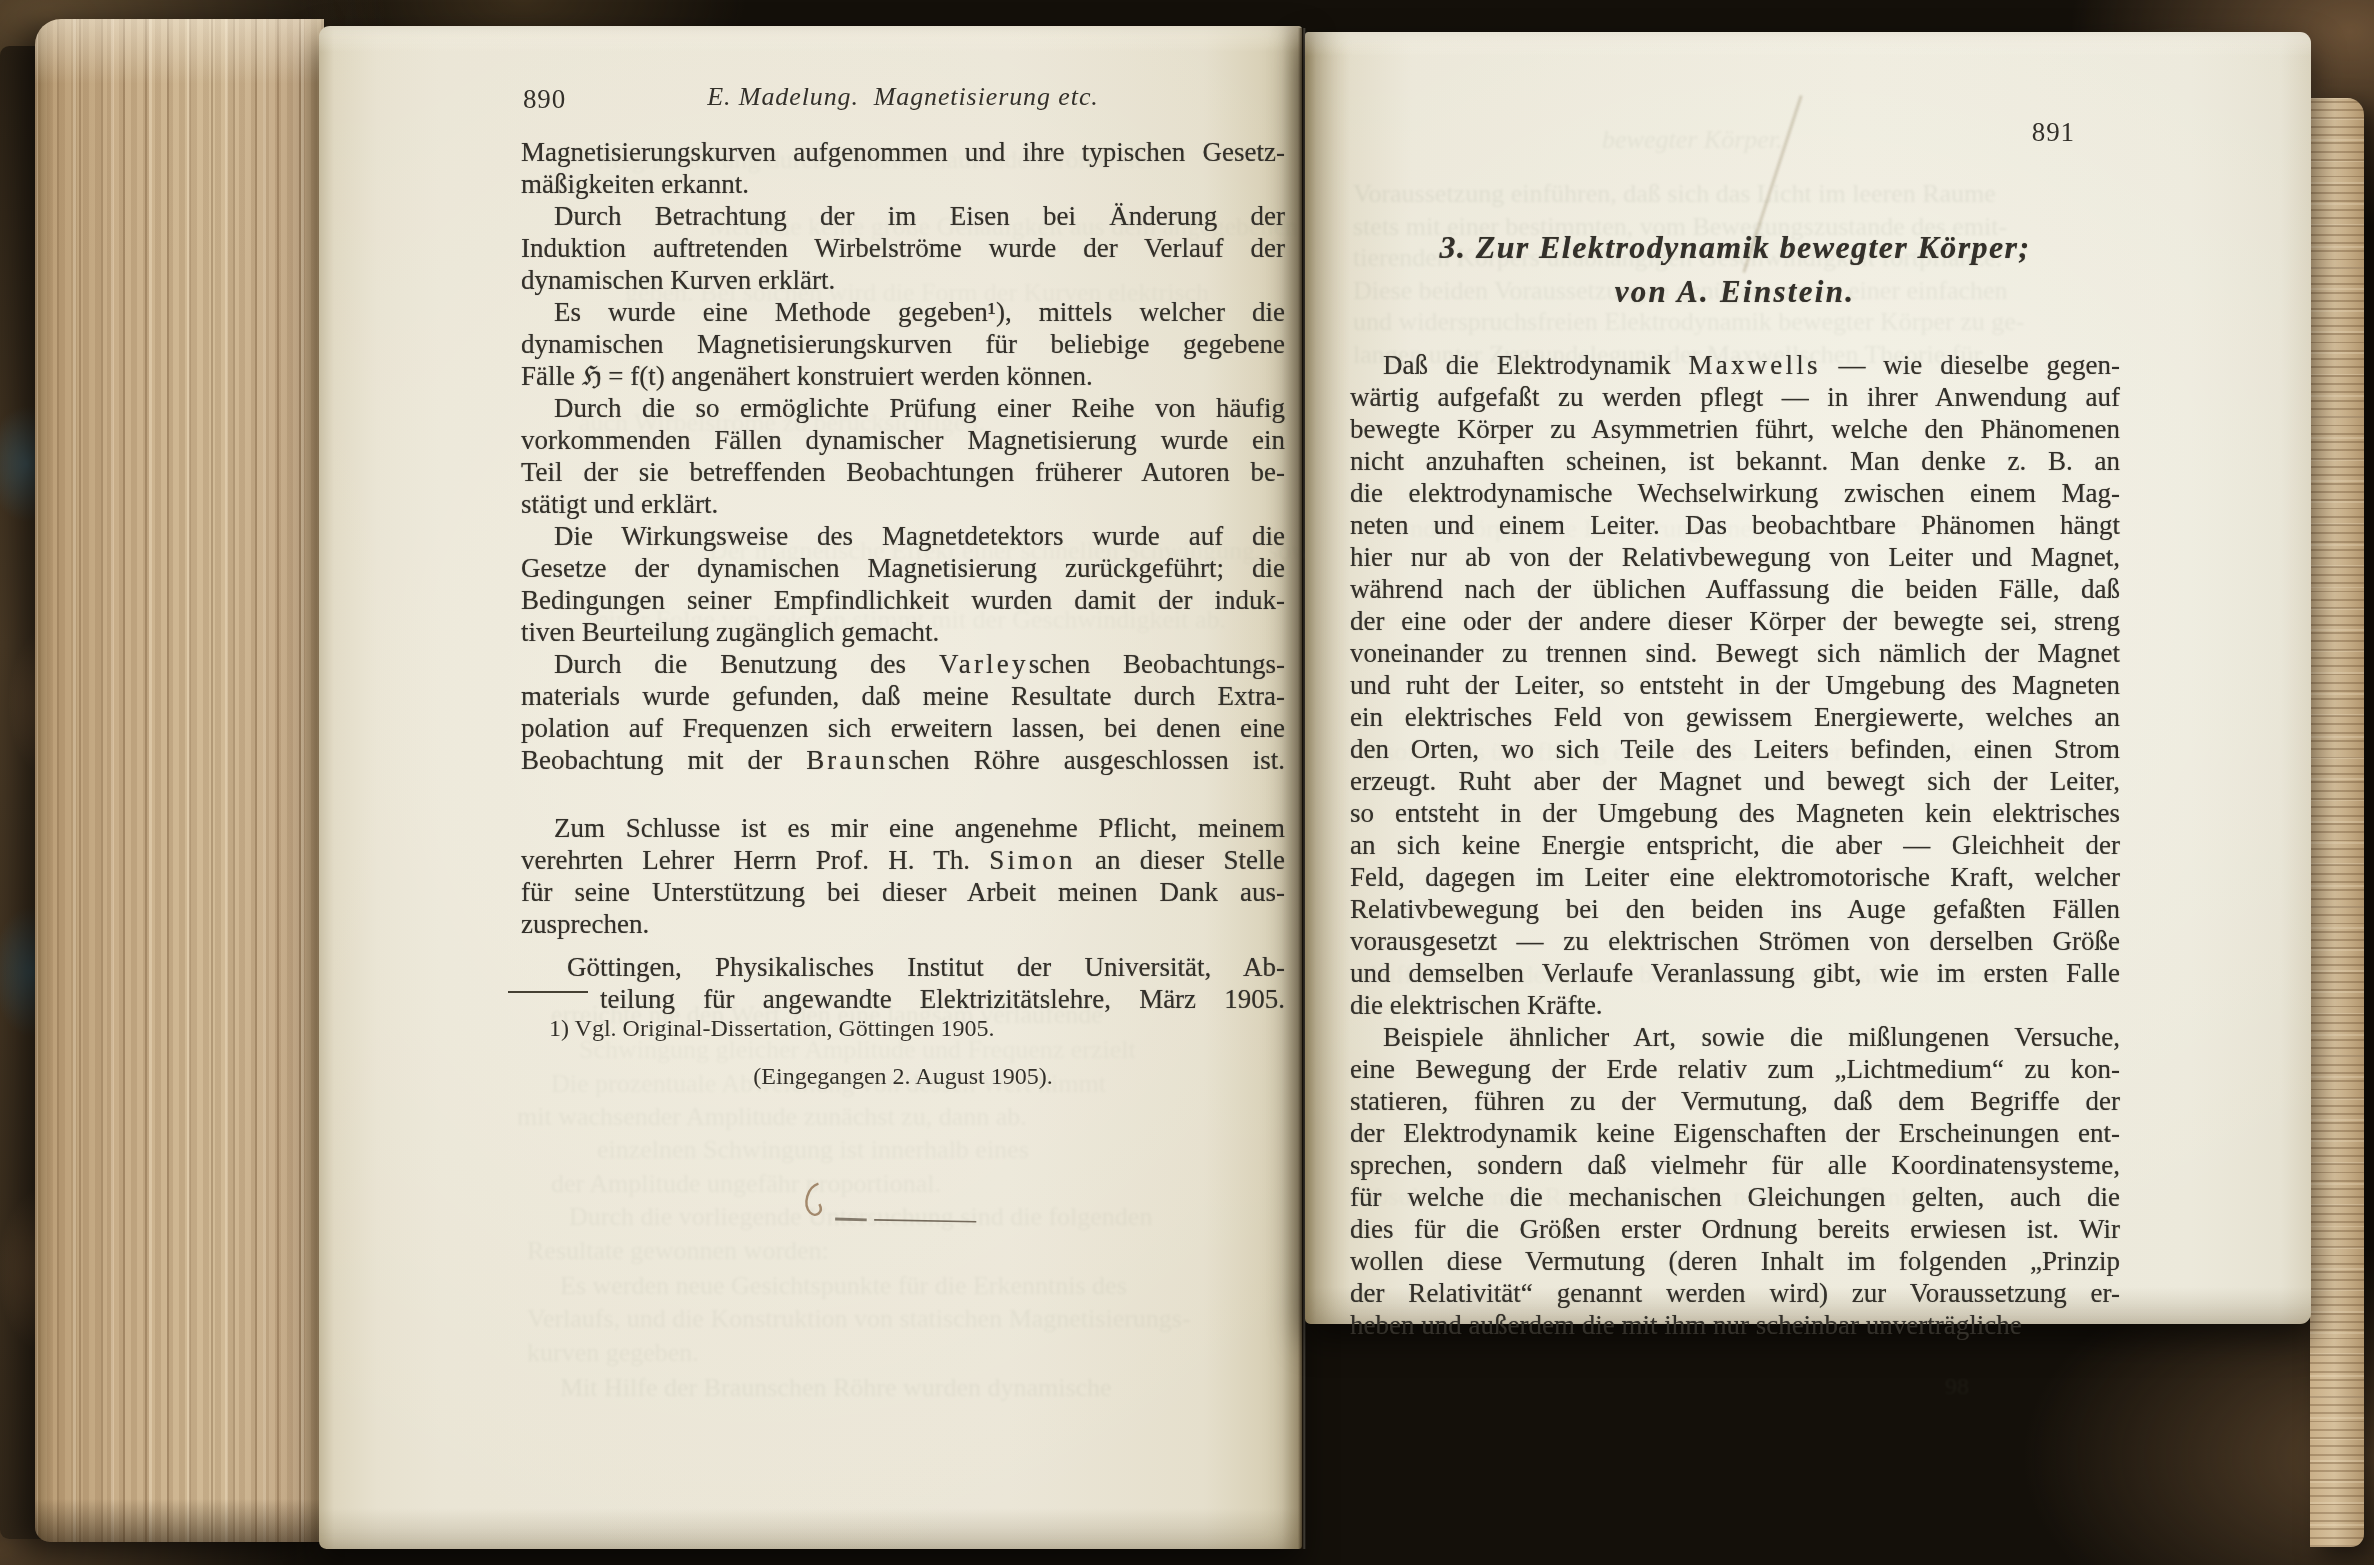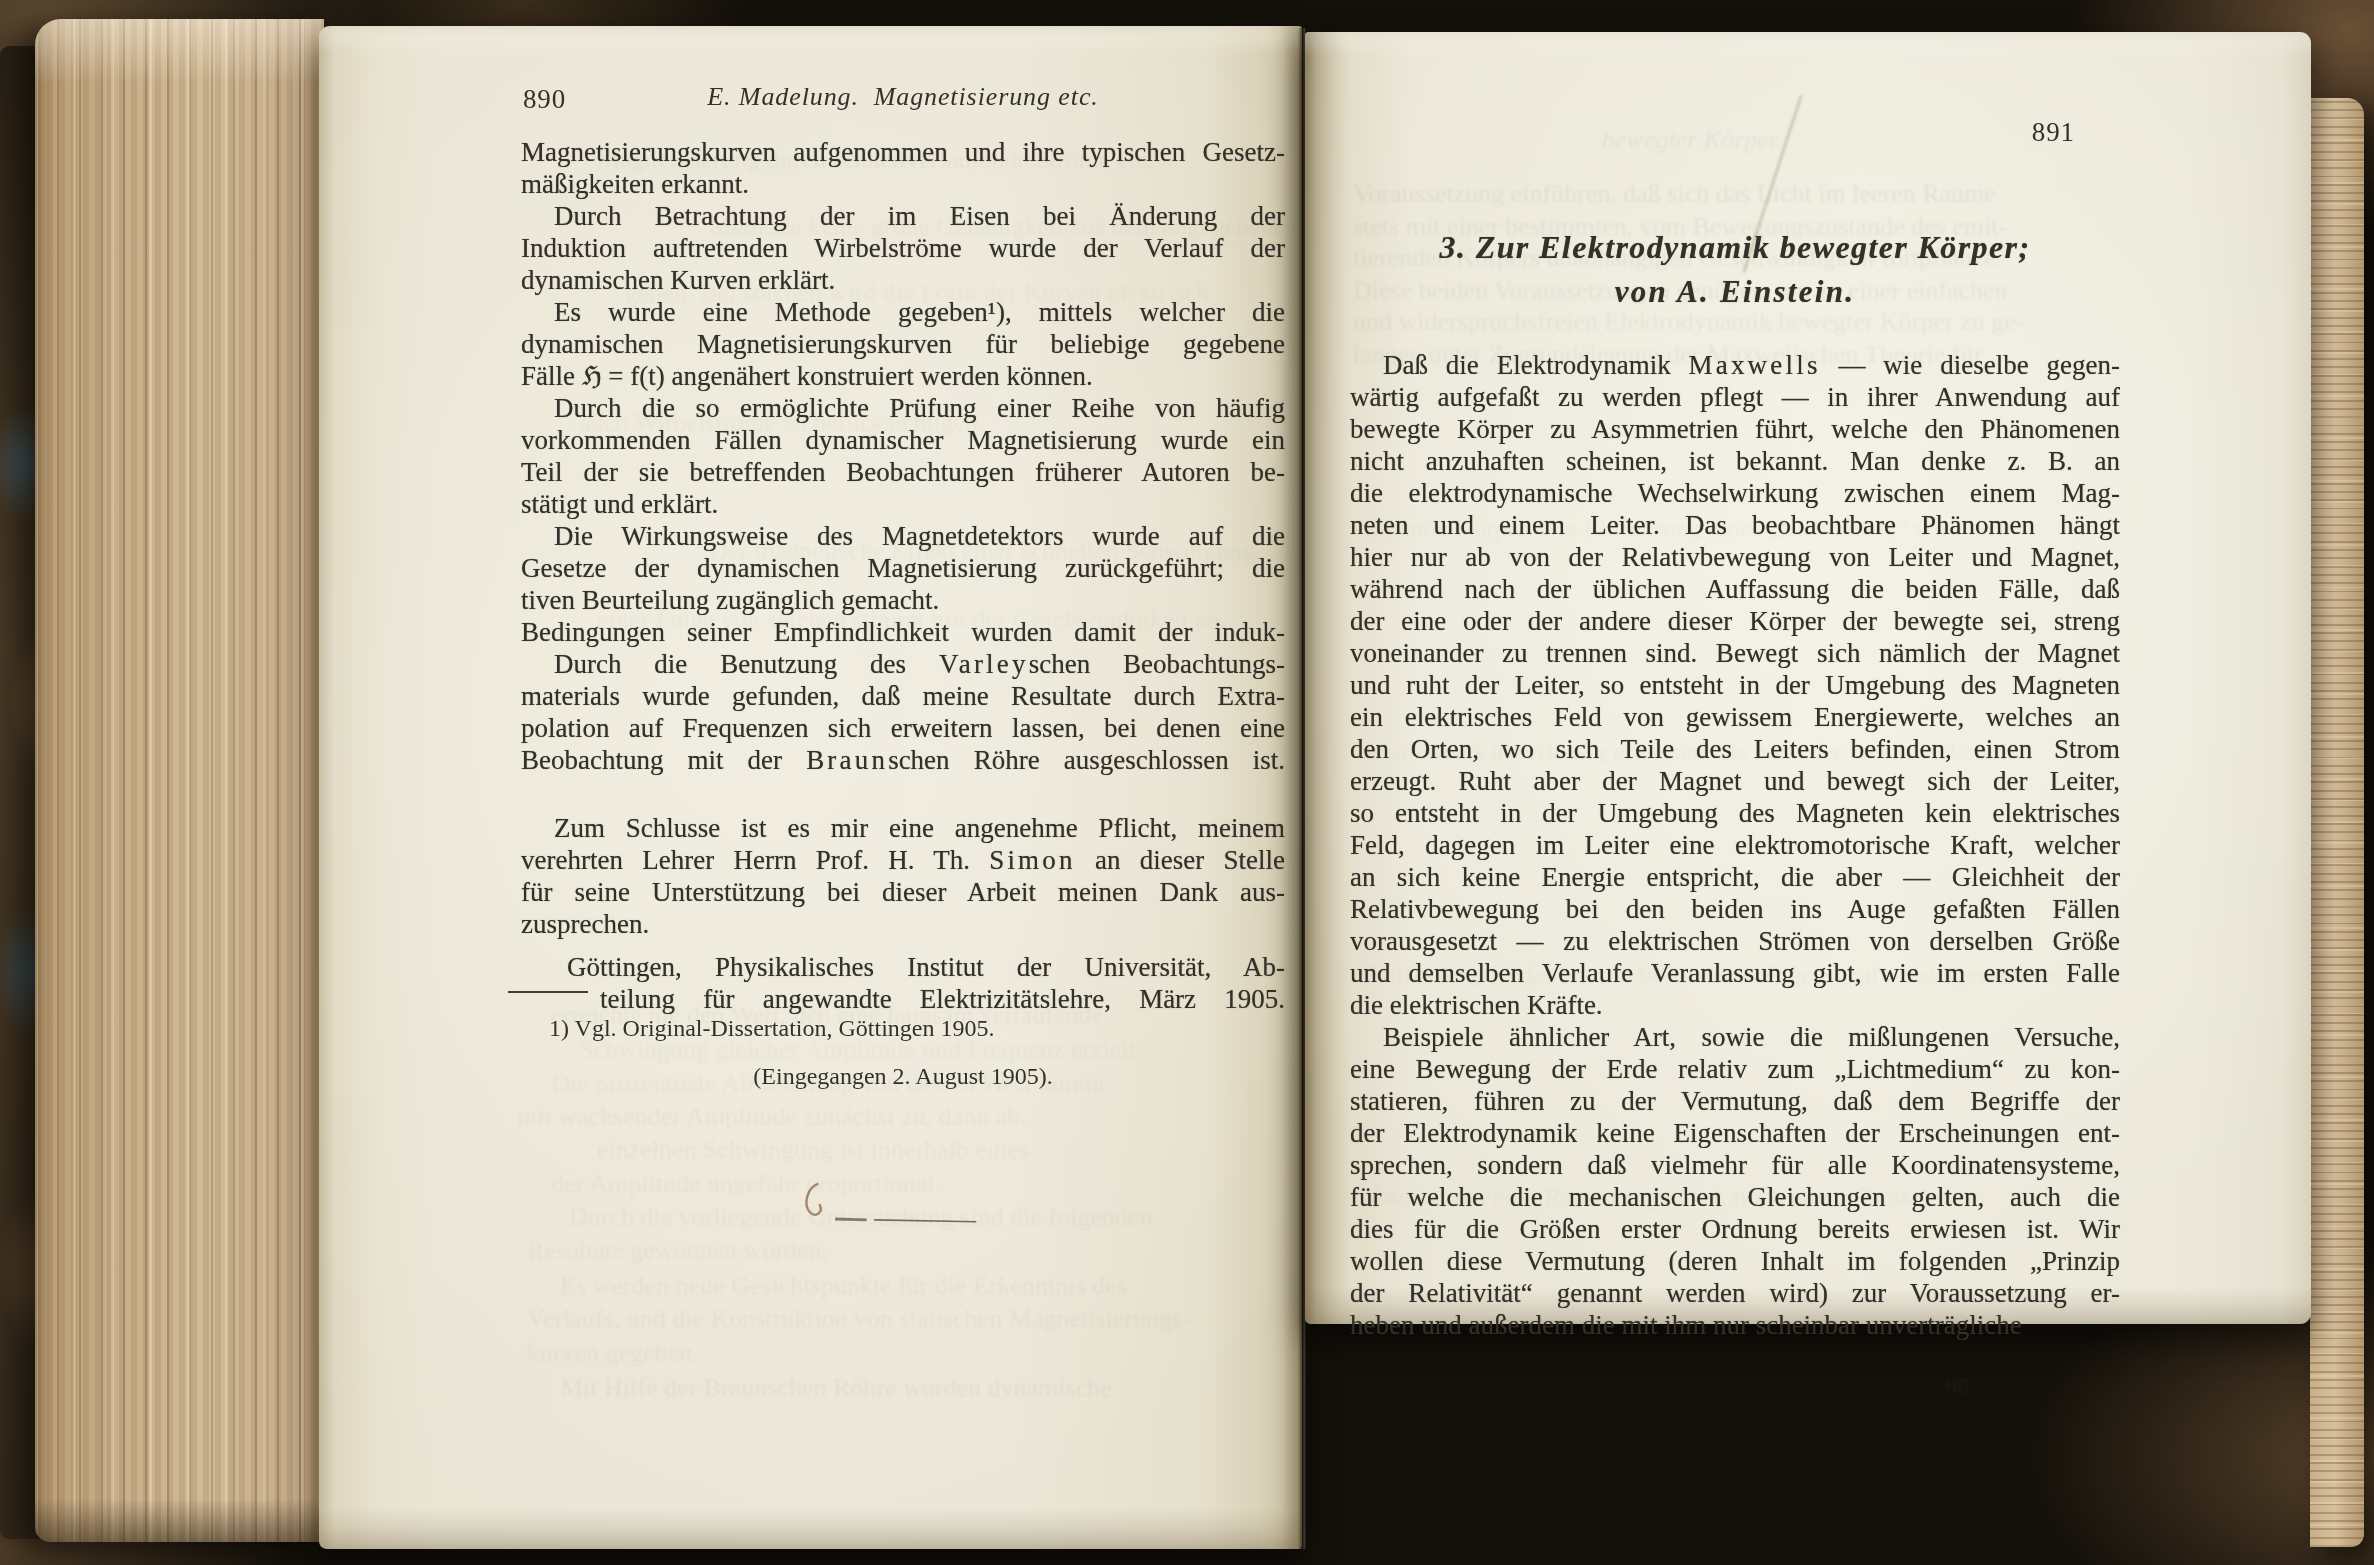--- a/index.html
+++ b/index.html
@@ -141,22 +141,22 @@
         <div class="line l">dynamischen Kurven erklärt.</div>
         <div class="line j in">Es wurde eine Methode gegeben¹), mittels welcher die</div>
         <div class="line j">dynamischen Magnetisierungskurven für beliebige gegebene</div>
         <div class="line l">Fälle ℌ = f(t) angenähert konstruiert werden können.</div>
         <div class="line j in">Durch die so ermöglichte Prüfung einer Reihe von häufig</div>
         <div class="line j">vorkommenden Fällen dynamischer Magnetisierung wurde ein</div>
         <div class="line j">Teil der sie betreffenden Beobachtungen früherer Autoren be-</div>
         <div class="line l">stätigt und erklärt.</div>
         <div class="line j in">Die Wirkungsweise des Magnetdetektors wurde auf die</div>
         <div class="line j">Gesetze der dynamischen Magnetisierung zurückgeführt; die</div>
+        <div class="line j">Bedingungen seiner Empfindlichkeit wurden damit der induk-</div>
         <div class="line l">tiven Beurteilung zugänglich gemacht.</div>
-        <div class="line j">Bedingungen seiner Empfindlichkeit wurden damit der induk-</div>
         <div class="line j in">Durch die Benutzung des <span class="sp">Varley</span>schen Beobachtungs-</div>
         <div class="line j">materials wurde gefunden, daß meine Resultate durch Extra-</div>
         <div class="line j">polation auf Frequenzen sich erweitern lassen, bei denen eine</div>
         <div class="line j">Beobachtung mit der <span class="sp">Braun</span>schen Röhre ausgeschlossen ist.</div>
         <div class="line j in" style="margin-top: 36px;">Zum Schlusse ist es mir eine angenehme Pflicht, meinem</div>
         <div class="line j">verehrten Lehrer Herrn Prof. H. Th. <span class="sp">Simon</span> an dieser Stelle</div>
         <div class="line j">für seine Unterstützung bei dieser Arbeit meinen Dank aus-</div>
         <div class="line l">zusprechen.</div>
         <div class="line j" style="text-indent: 46px; margin-top: 11px;">Göttingen, Physikalisches Institut der Universität, Ab-</div>
         <div class="line j" style="text-indent: 79px;">teilung für angewandte Elektrizitätslehre, März 1905.</div>
@@ -203,22 +203,22 @@
         <div class="line j">neten und einem Leiter. Das beobachtbare Phänomen hängt</div>
         <div class="line j">hier nur ab von der Relativbewegung von Leiter und Magnet,</div>
         <div class="line j">während nach der üblichen Auffassung die beiden Fälle, daß</div>
         <div class="line j">der eine oder der andere dieser Körper der bewegte sei, streng</div>
         <div class="line j">voneinander zu trennen sind. Bewegt sich nämlich der Magnet</div>
         <div class="line j">und ruht der Leiter, so entsteht in der Umgebung des Magneten</div>
         <div class="line j">ein elektrisches Feld von gewissem Energiewerte, welches an</div>
         <div class="line j">den Orten, wo sich Teile des Leiters befinden, einen Strom</div>
         <div class="line j">erzeugt. Ruht aber der Magnet und bewegt sich der Leiter,</div>
         <div class="line j">so entsteht in der Umgebung des Magneten kein elektrisches</div>
+        <div class="line j">an sich keine Energie entspricht, die aber — Gleichheit der</div>
         <div class="line j">Feld, dagegen im Leiter eine elektromotorische Kraft, welcher</div>
-        <div class="line j">an sich keine Energie entspricht, die aber — Gleichheit der</div>
         <div class="line j">Relativbewegung bei den beiden ins Auge gefaßten Fällen</div>
         <div class="line j">vorausgesetzt — zu elektrischen Strömen von derselben Größe</div>
         <div class="line j">und demselben Verlaufe Veranlassung gibt, wie im ersten Falle</div>
         <div class="line l">die elektrischen Kräfte.</div>
         <div class="line j in">Beispiele ähnlicher Art, sowie die mißlungenen Versuche,</div>
         <div class="line j">eine Bewegung der Erde relativ zum „Lichtmedium“ zu kon-</div>
         <div class="line j">statieren, führen zu der Vermutung, daß dem Begriffe der</div>
         <div class="line j">der Elektrodynamik keine Eigenschaften der Erscheinungen ent-</div>
         <div class="line j">sprechen, sondern daß vielmehr für alle Koordinatensysteme,</div>
         <div class="line j">für welche die mechanischen Gleichungen gelten, auch die</div>

